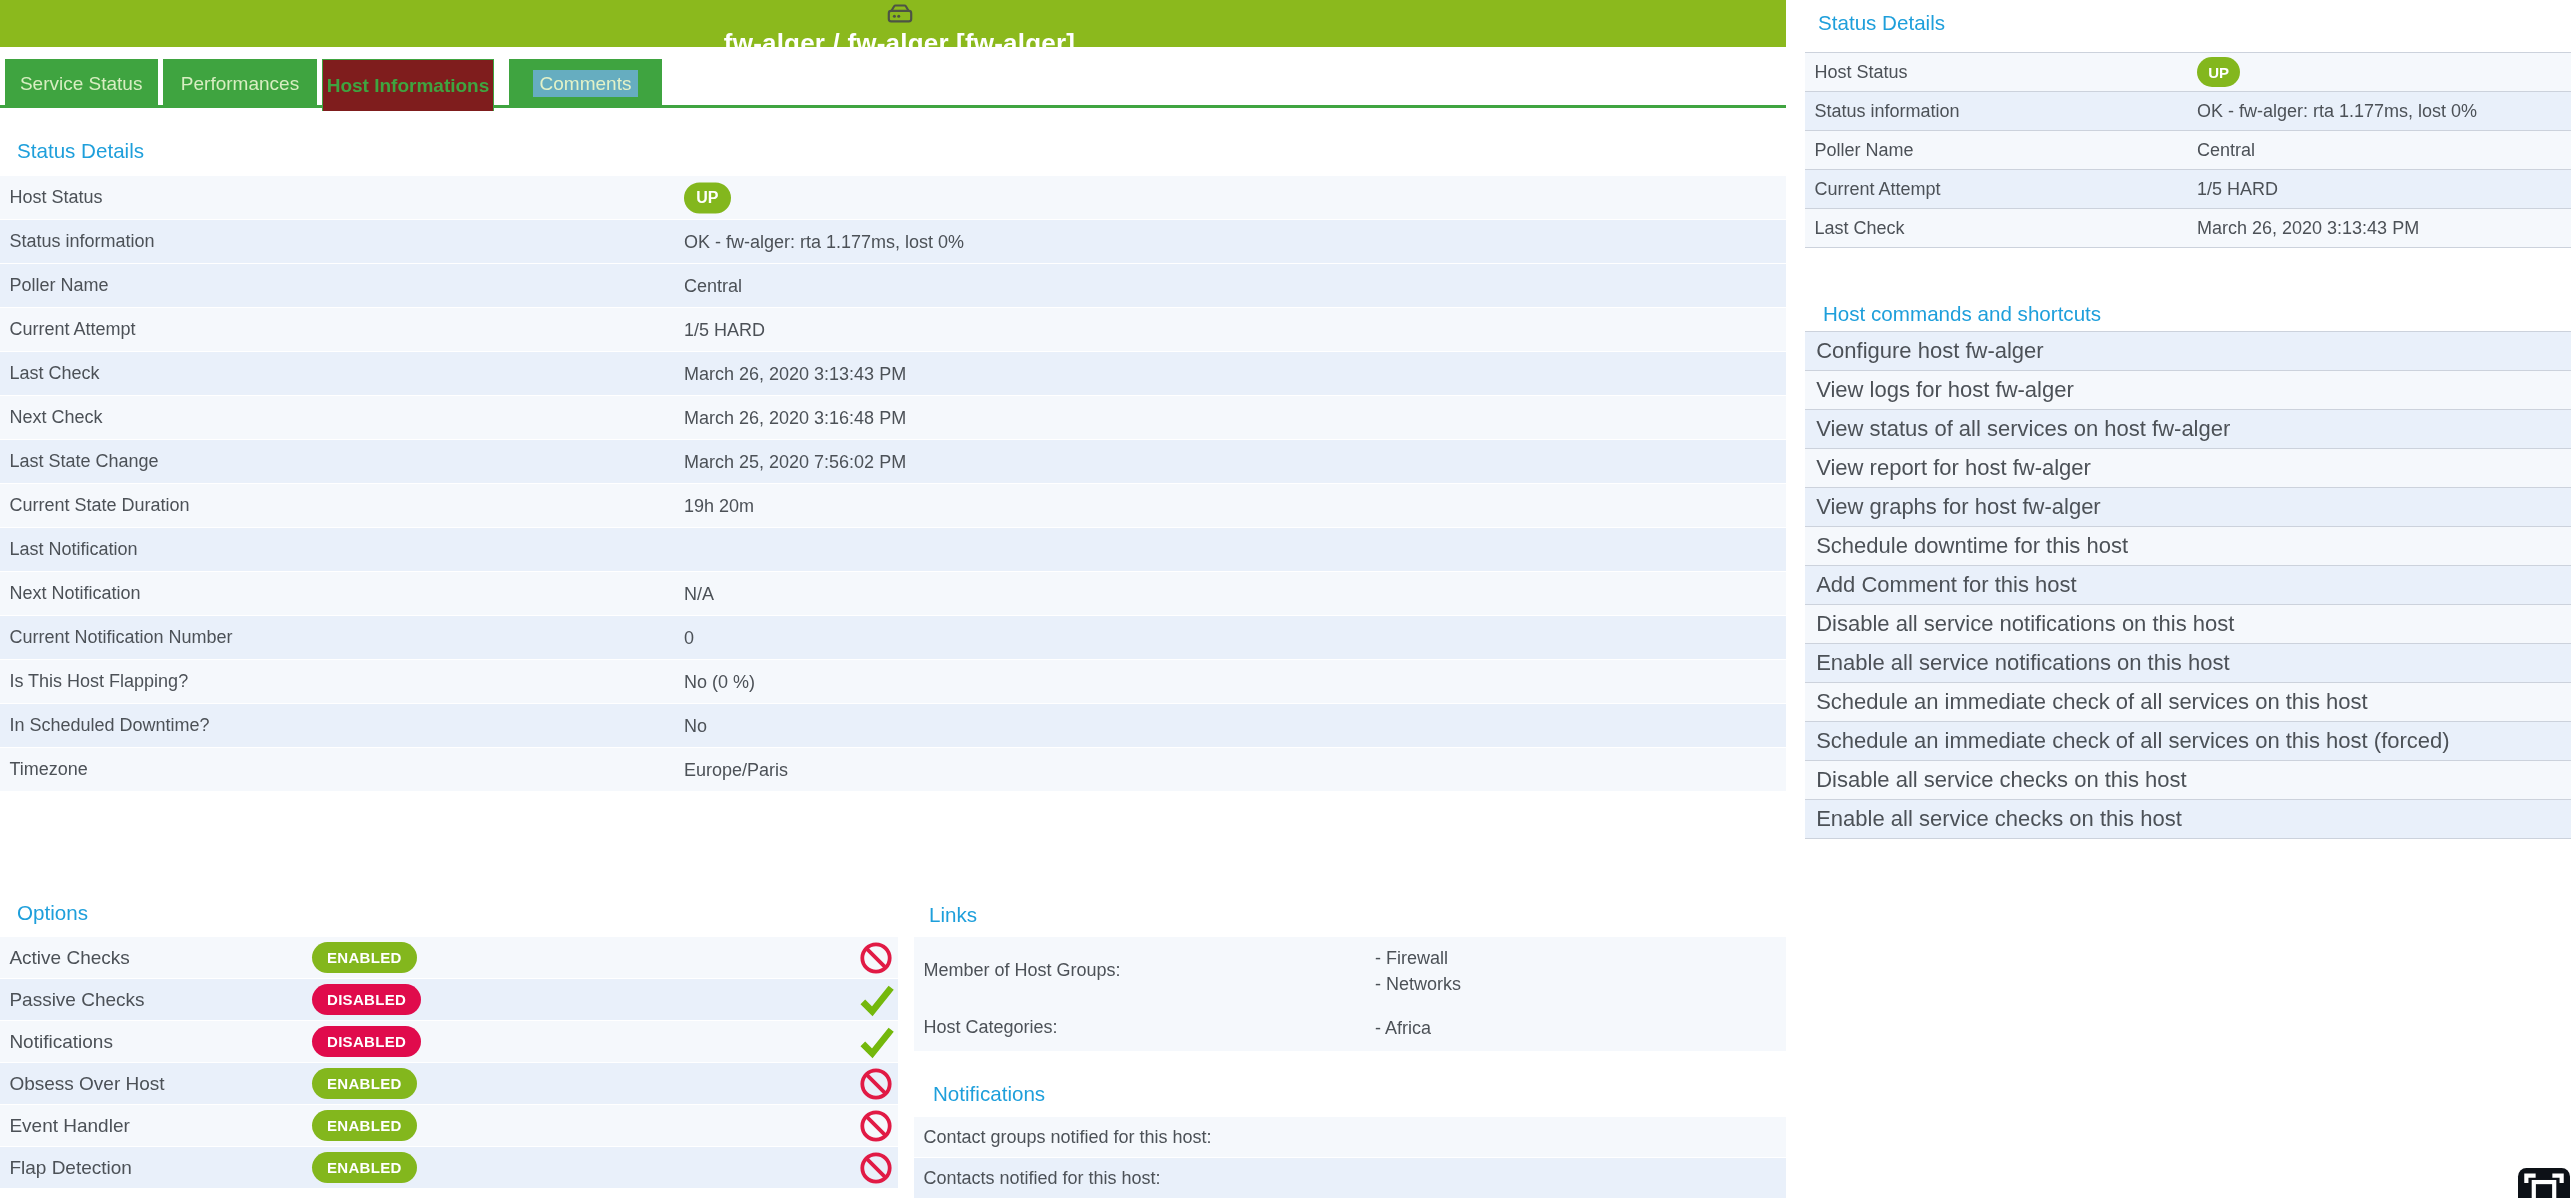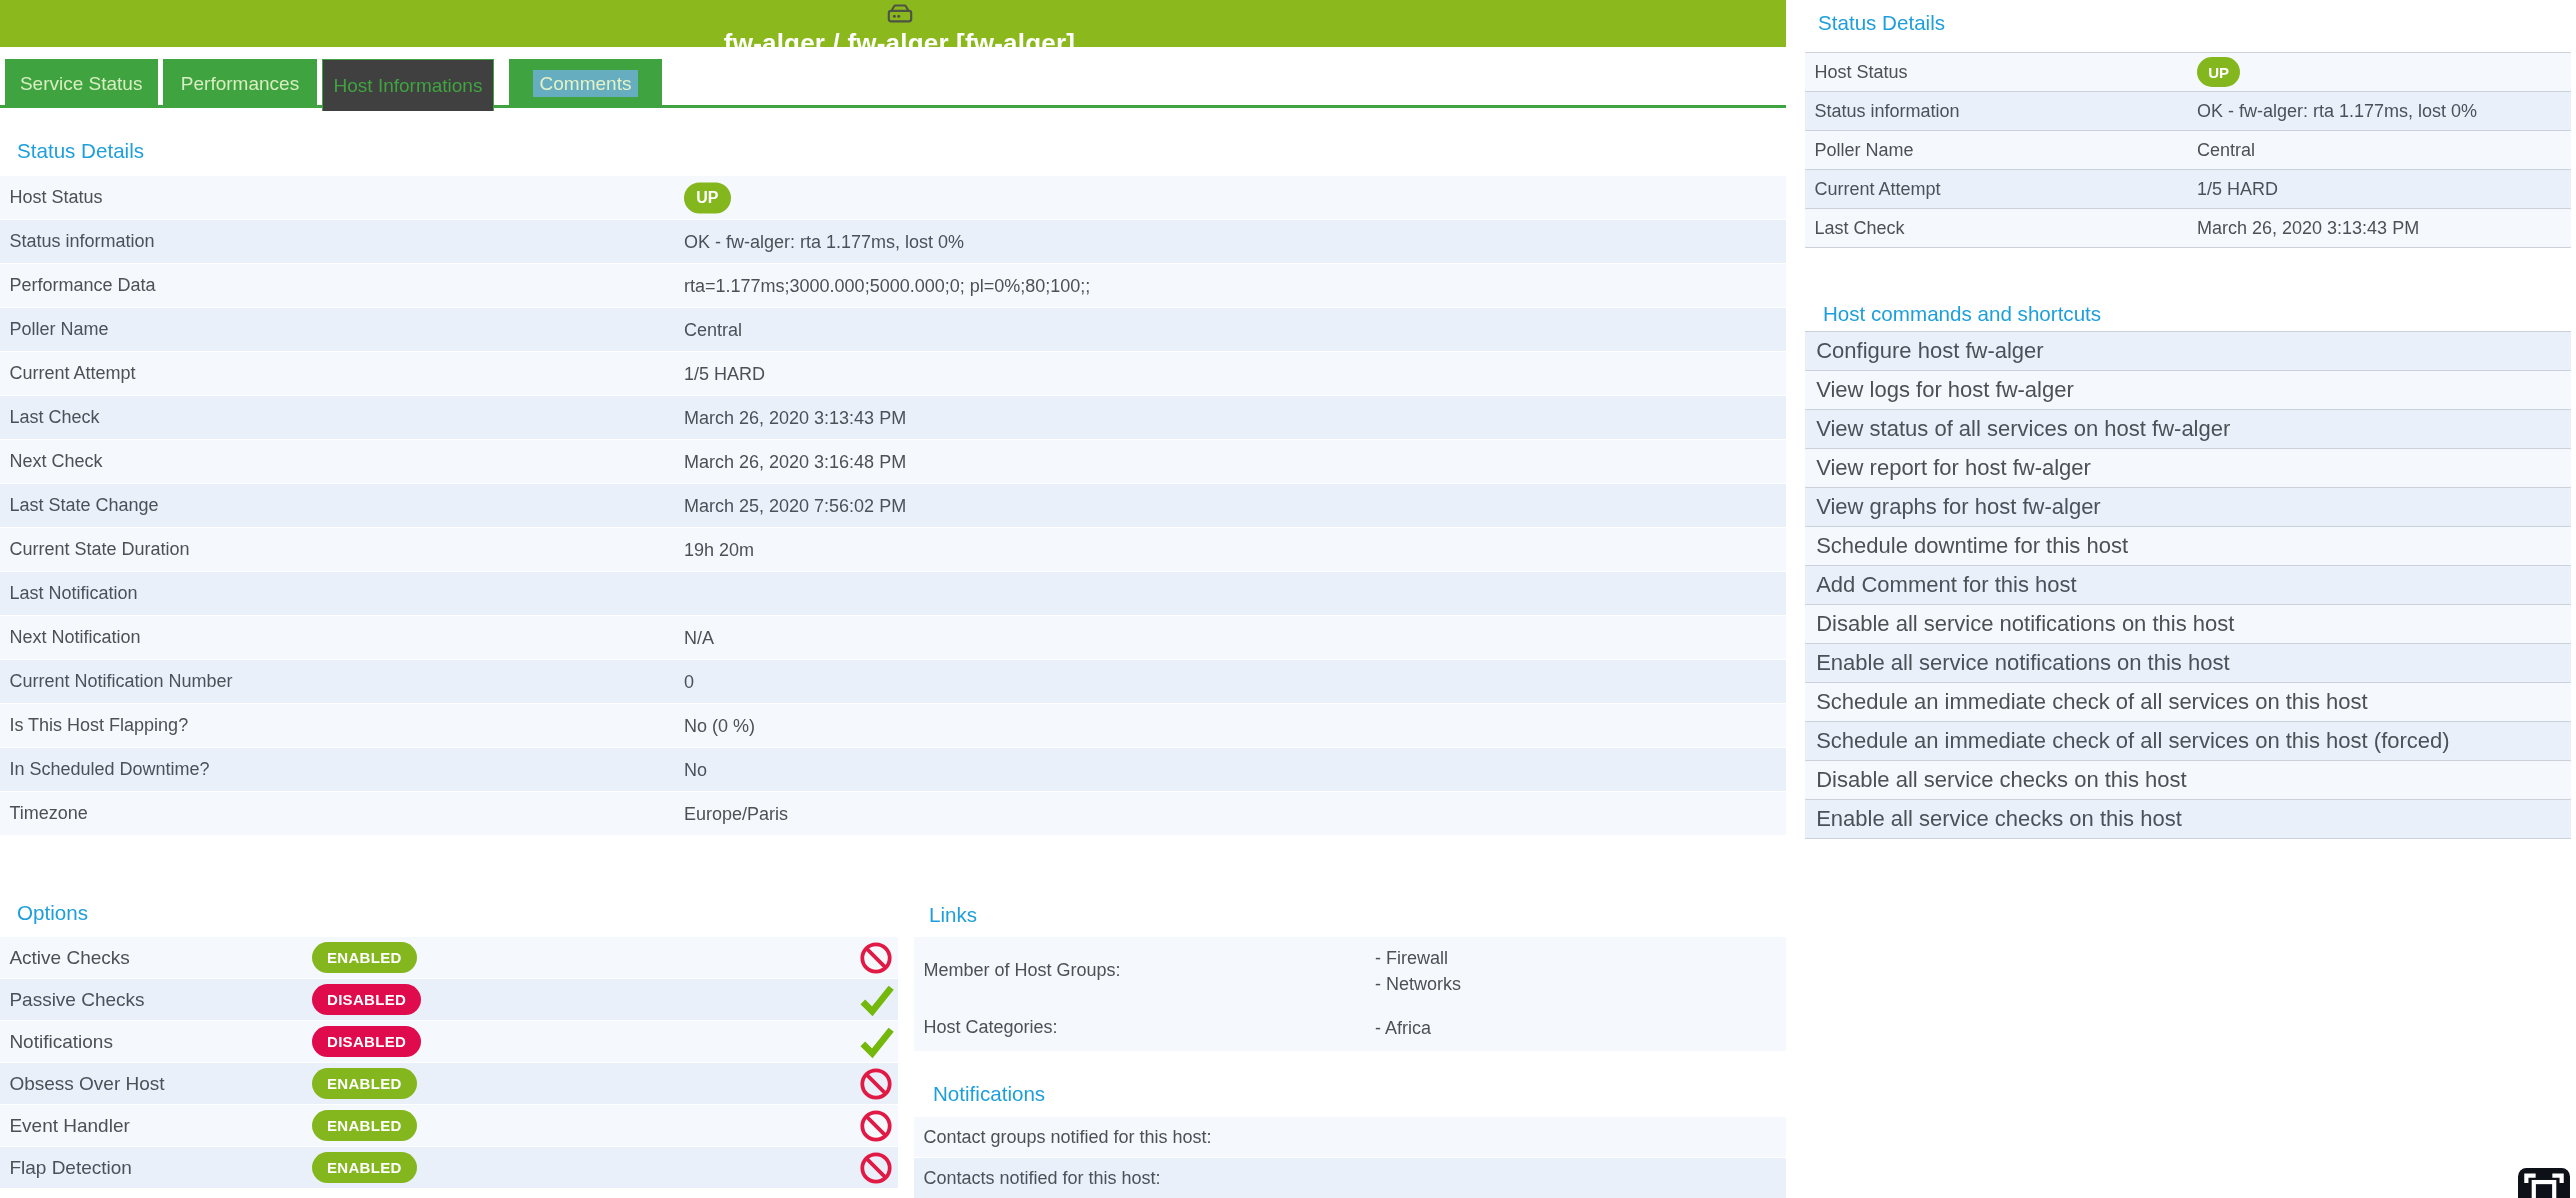--- a/index.html
+++ b/index.html
@@ -16,22 +16,22 @@
   .header-bar{position:absolute;left:0;top:0;width:1786px;height:47px;background:var(--header_green);
               display:flex;align-items:center;flex-direction:column;}
   .header-bar .host-icon{margin-left:13px;display:flex;align-items:center;}
   .header-title{color:#fff;font-size:26px;font-weight:700;margin-left:13px;letter-spacing:0.2px;}
 
   
   .tab-bar{position:absolute;left:0;top:59px;width:1786px;height:52px;}
   .tab-underline{position:absolute;left:0;top:46px;width:1786px;height:2.8px;background:var(--tab_green);z-index:0;}
   .tab{position:absolute;top:0;height:49px;background:var(--tab_green);color:#d8eec2;font-size:19px;
        display:flex;align-items:center;justify-content:center;box-sizing:border-box;z-index:1;cursor:pointer;}
-  .tab.active{height:52px;background:#404040;border:1.9px solid var(--tab_green);border-bottom:none;
-              color:var(--tab_green);z-index:2;}
+  .tab.active{height:52px;background:#7f1d1d;border:1.9px solid var(--tab_green);border-bottom:none;
+              color:var(--tab_green);z-index:2;font-weight:bold;}
   .tab .sel{background:var(--selection_teal);color:#e3f2c8;padding:2.8px 6.6px;}
   #tab-0{left:4.7px;width:153px;} #tab-1{left:163px;width:154px;}
   #tab-2{left:322px;width:172px;} #tab-3{left:509px;width:153px;}
 
   .section-title{position:absolute;color:var(--title_blue);font-size:20.6px;white-space:nowrap;}
 
   
   #left-status-title{left:17px;top:139px;}
   #left-status-table{position:absolute;left:0;top:176px;width:1786px;}
   .srow{position:relative;display:flex;align-items:center;height:43px;border-bottom:1.9px solid #fff;}
@@ -116,24 +116,20 @@
 
 <div class="section-title" id="left-status-title">Status Details</div>
 <div id="left-status-table">
     <div class="srow light">
       <span class="lab">Host Status</span>
       <span class="val"><span class="badge-up">UP</span></span>
     </div>
     <div class="srow blue">
       <span class="lab">Status information</span>
       <span class="val">OK - fw-alger: rta 1.177ms, lost 0%</span>
-    </div>
-    <div class="srow light">
-      <span class="lab">Performance Data</span>
-      <span class="val">rta=1.177ms;3000.000;5000.000;0; pl=0%;80;100;;</span>
     </div>
     <div class="srow blue">
       <span class="lab">Poller Name</span>
       <span class="val">Central</span>
     </div>
     <div class="srow light">
       <span class="lab">Current Attempt</span>
       <span class="val">1/5 HARD</span>
     </div>
     <div class="srow blue">

